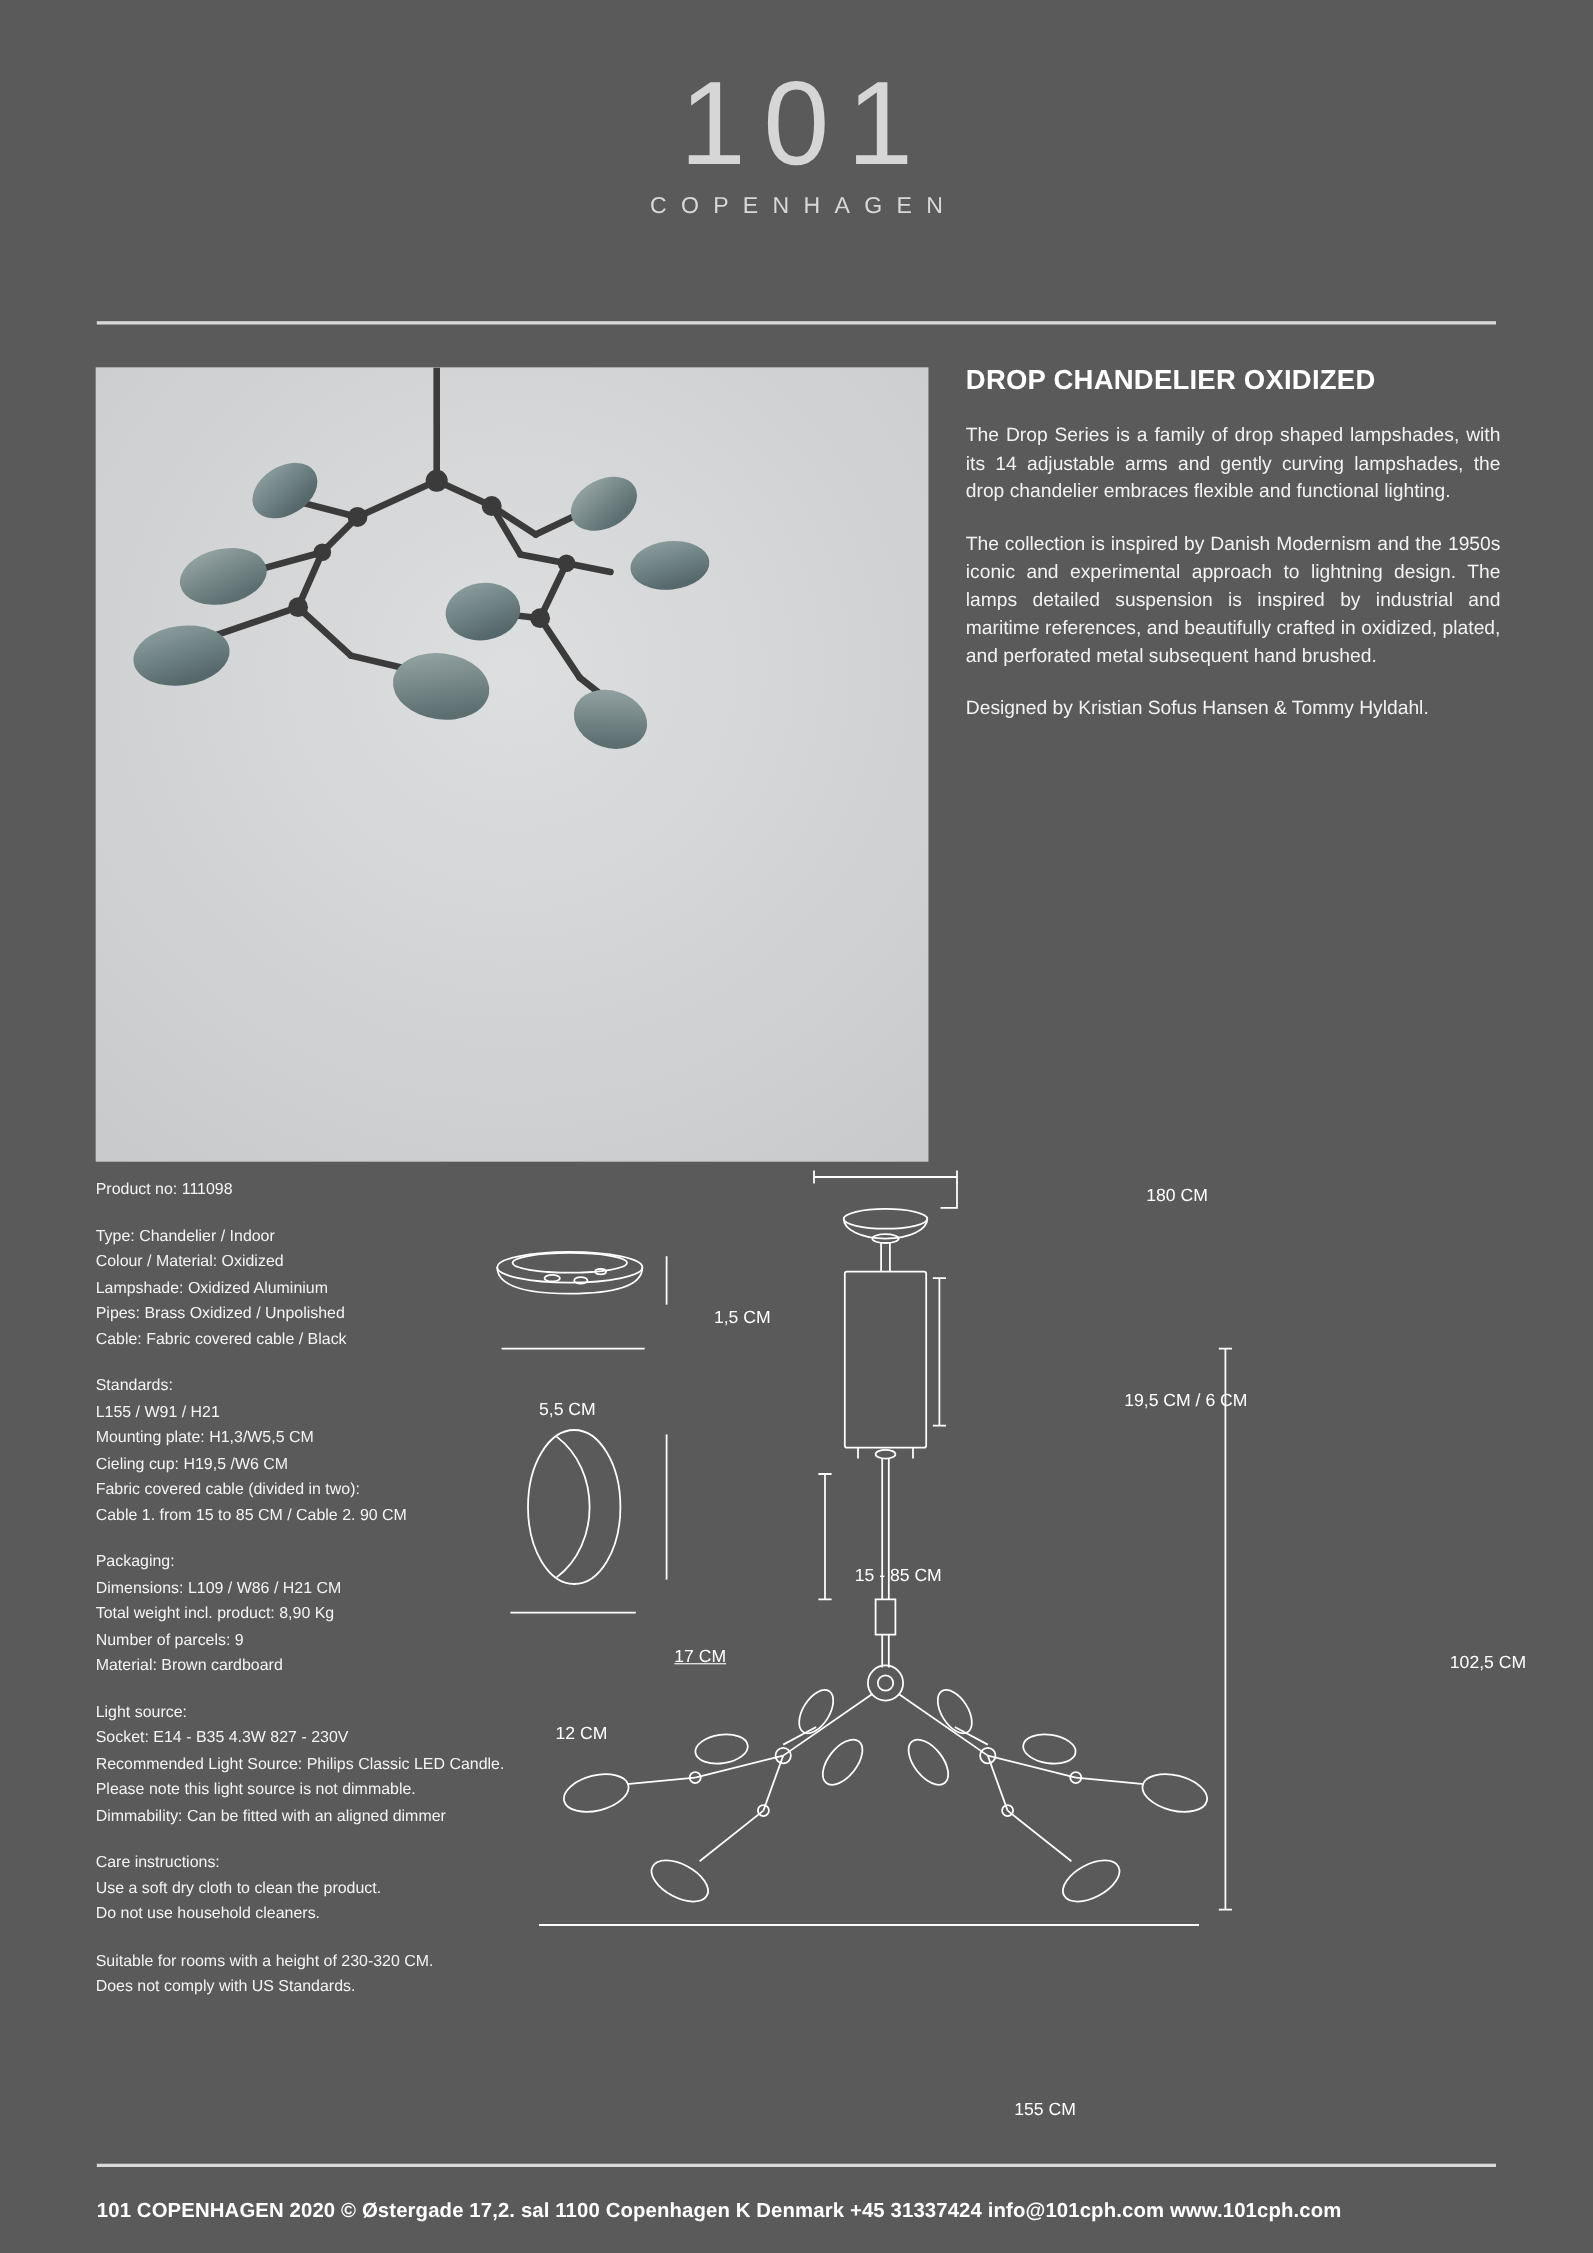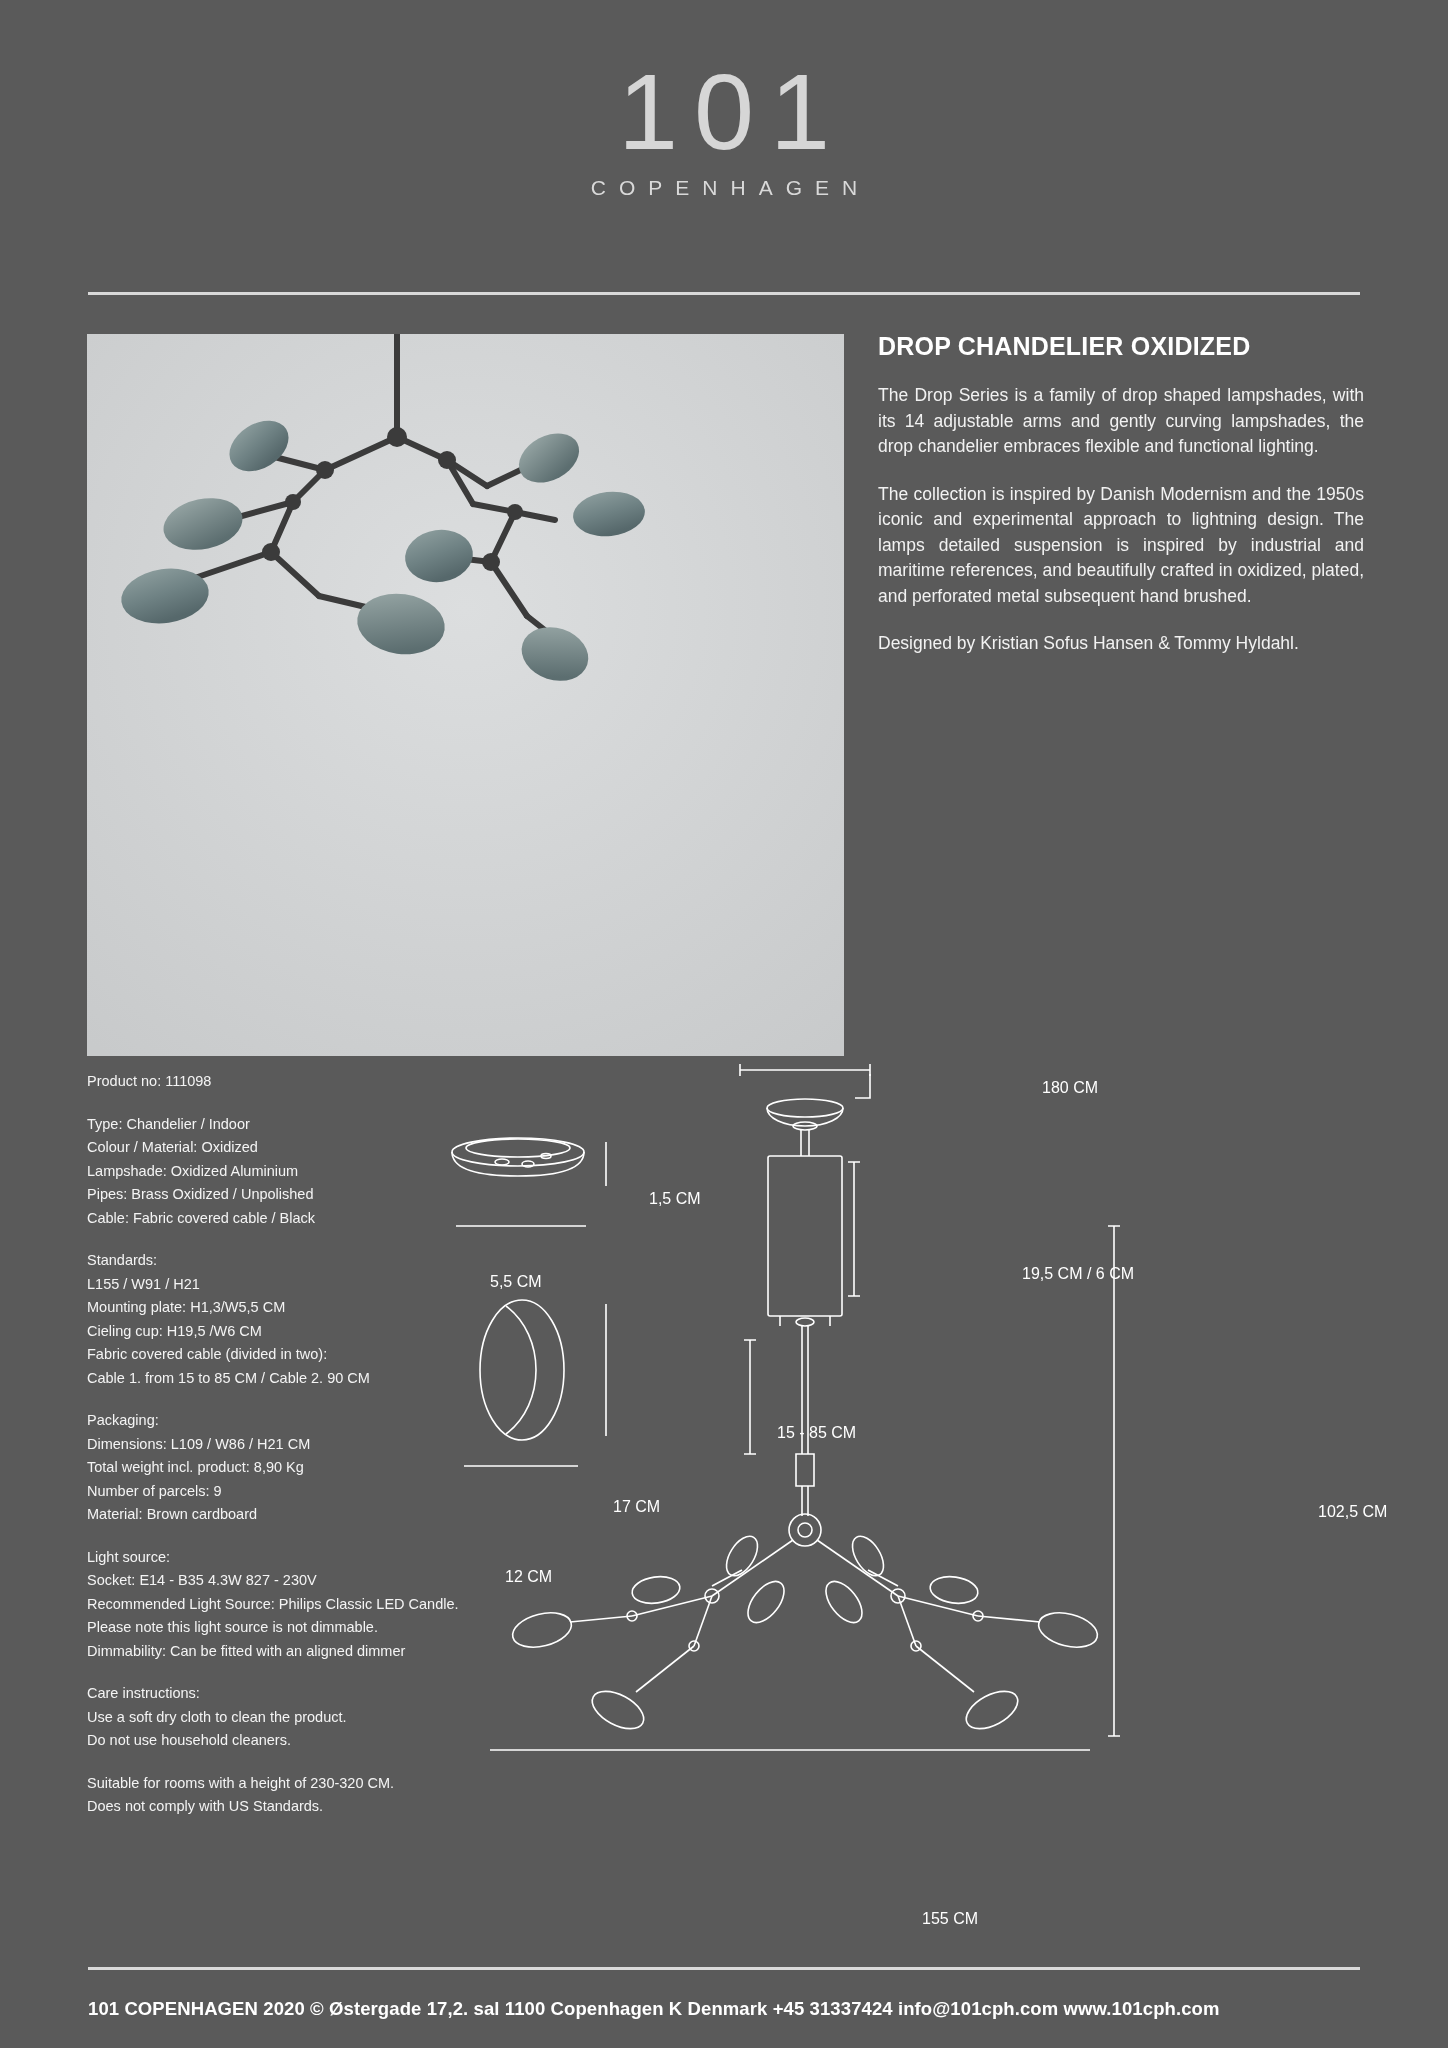--- a/index.html
+++ b/index.html
@@ -349,21 +349,21 @@
 
         <path d="M40 700 L640 700"></path>
       </g>
     </svg>
 
     <div class="dim-label" style="left:28px; top:1px;"></div>
   </div>
 
   <div class="dim-label" style="left:625px; top:1190px;margin-left:24px;">1,5 CM</div>
   <div class="dim-label" style="left:490px; top:1273px;">5,5 CM</div>
-  <div class="dim-label" style="left:613px; top:1498px;">17 CM</div>
+  <div class="dim-label" style="left:613px; top:1498px;text-decoration:underline;">17 CM</div>
   <div class="dim-label" style="left:505px; top:1568px;">12 CM</div>
   <div class="dim-label" style="left:998px; top:1079px;margin-left:44px;">180 CM</div>
   <div class="dim-label" style="left:1022px; top:1265px;">19,5 CM / 6 CM</div>
   <div class="dim-label" style="left:777px; top:1424px;">15 - 85 CM</div>
   <div class="dim-label" style="left:1318px; top:1503px;">102,5 CM</div>
   <div class="dim-label" style="left:922px; top:1910px;">155 CM</div>
 
   <div class="rule-bottom"></div>
 
   <div class="footer">101 COPENHAGEN  2020 © Østergade 17,2. sal 1100 Copenhagen K  Denmark  +45 31337424 info@101cph.com  www.101cph.com</div>

